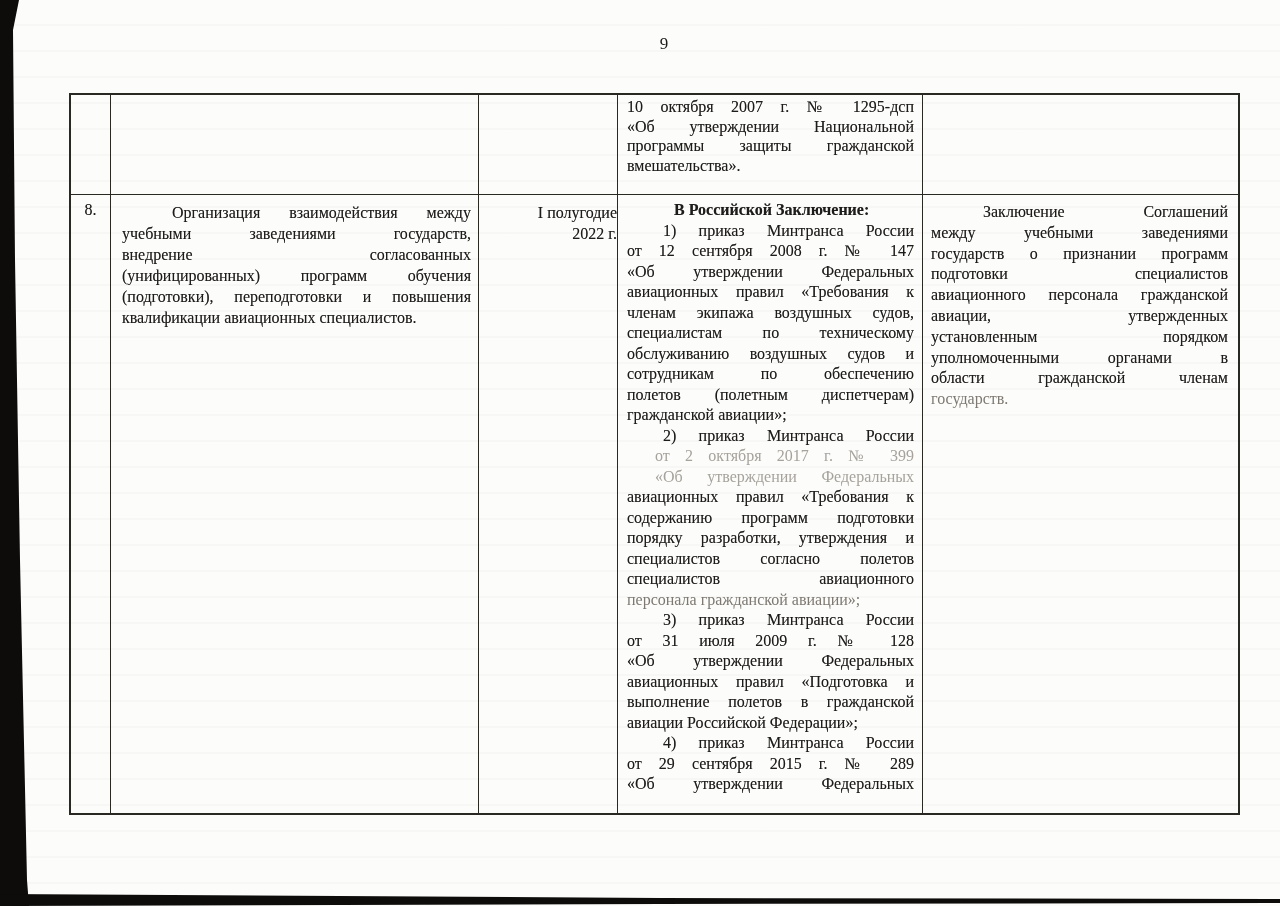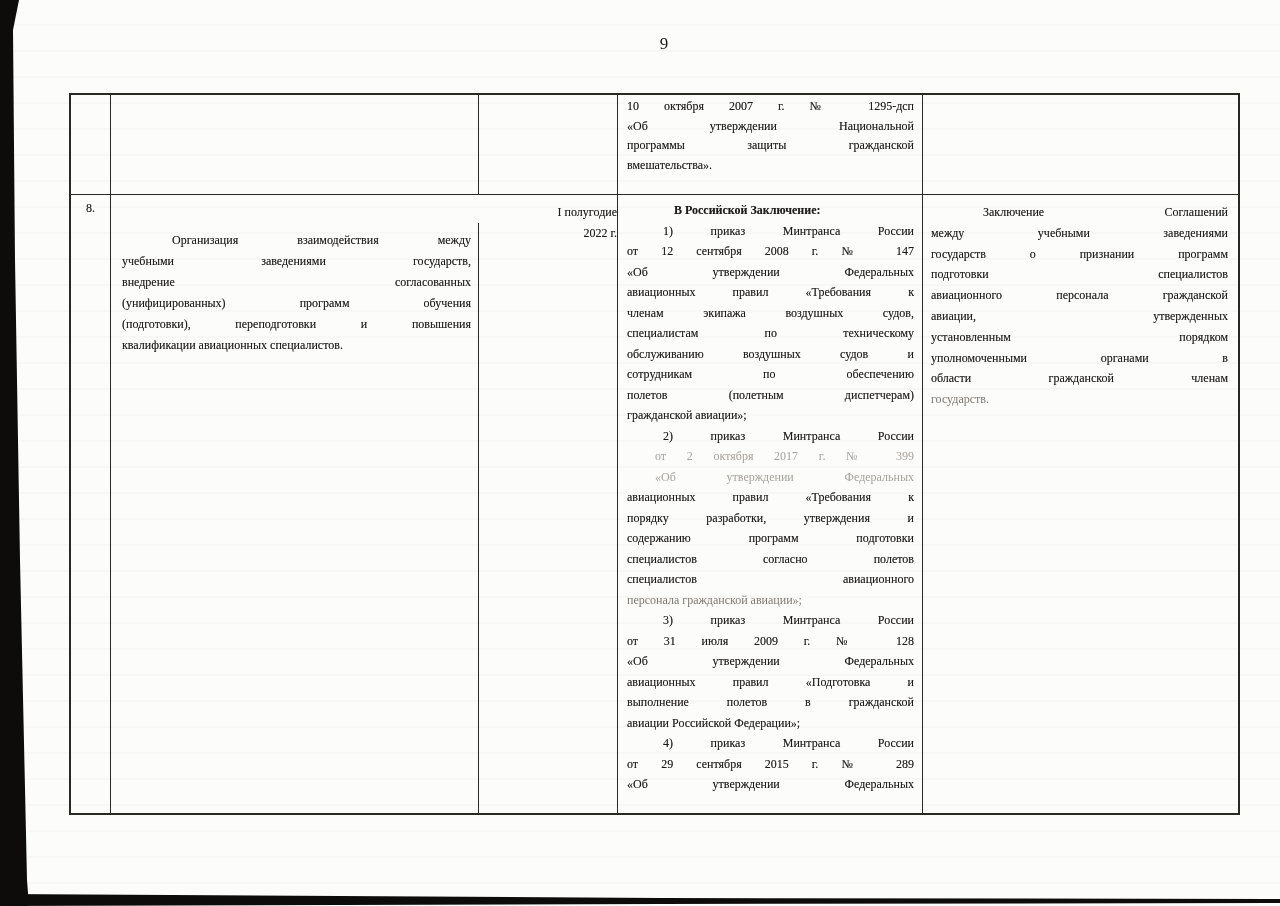--- a/index.html
+++ b/index.html
@@ -30,36 +30,36 @@
     font-size: 17px;
   }
   .doc-table {
     position: absolute;
     left: 69px; top: 93px;
     width: 1171px; height: 722px;
     border: 2px solid var(--border);
     display: grid;
     grid-template-columns: 40px 368px 139px 305px 1fr;
     grid-template-rows: 100px 1fr;
-    font-size: 12px;
+    font-size: 16px;
     text-shadow: 0 0 0.5px rgba(30,28,26,0.45);
   }
   .cell { border-right: 1.5px solid var(--border); overflow: hidden; }
   .cell.c-result { border-right: none; }
   .cell.r1 { border-bottom: 1.5px solid var(--border); }
 
   .ln { text-align: justify; }
   .ln.j { text-align-last: justify; }
   .ln.f { color: var(--faded); text-shadow: none; margin-left: 28px; }
   .ln.d { color: var(--dim); text-shadow: none; }
   .ln.b { font-weight: bold; }
 
   .c-num.r2 { text-align: center; padding-top: 6px; }
 
-  .c-task.r2 { padding: 7px 7px 0 11px; line-height: 21px; margin-top: 28px; }
+  .c-task.r2 { padding: 7px 7px 0 11px; line-height: 21px; }
   .c-task .ln.i { text-indent: 50px; }
 
   .c-period.r2 { padding-top: 7px; text-align: right; line-height: 21px; }
 
   .c-legal { padding: 2px 8px 0 9px; line-height: 19.5px; }
   .c-legal.r2 { padding-top: 5px; line-height: 20.5px; }
   .c-legal .ln.i { text-indent: 36px; }
   .c-legal .ln.b { text-indent: 47px; }
 
   .c-result.r2 { padding: 7px 10px 0 8px; line-height: 20.8px; }
@@ -126,22 +126,22 @@
           <div class="ln j">обслуживанию воздушных судов и</div>
           <div class="ln j">сотрудникам по обеспечению</div>
           <div class="ln j">полетов (полетным диспетчерам)</div>
           <div class="ln">гражданской авиации»;</div>
         </div>
       <div class="lines">
           <div class="ln j i">2) приказ Минтранса России</div>
           <div class="ln j f">от 2 октября 2017 г. № 399</div>
           <div class="ln j f">«Об утверждении Федеральных</div>
           <div class="ln j">авиационных правил «Требования к</div>
+          <div class="ln j">содержанию программ подготовки</div>
           <div class="ln j">порядку разработки, утверждения и</div>
-          <div class="ln j">содержанию программ подготовки</div>
           <div class="ln j">специалистов согласно полетов</div>
           <div class="ln j">специалистов авиационного</div>
           <div class="ln d">персонала гражданской авиации»;</div>
         </div>
       <div class="lines">
           <div class="ln j i">3) приказ Минтранса России</div>
           <div class="ln j">от 31 июля 2009 г. № 128</div>
           <div class="ln j">«Об утверждении Федеральных</div>
           <div class="ln j">авиационных правил «Подготовка и</div>
           <div class="ln j">выполнение полетов в гражданской</div>

